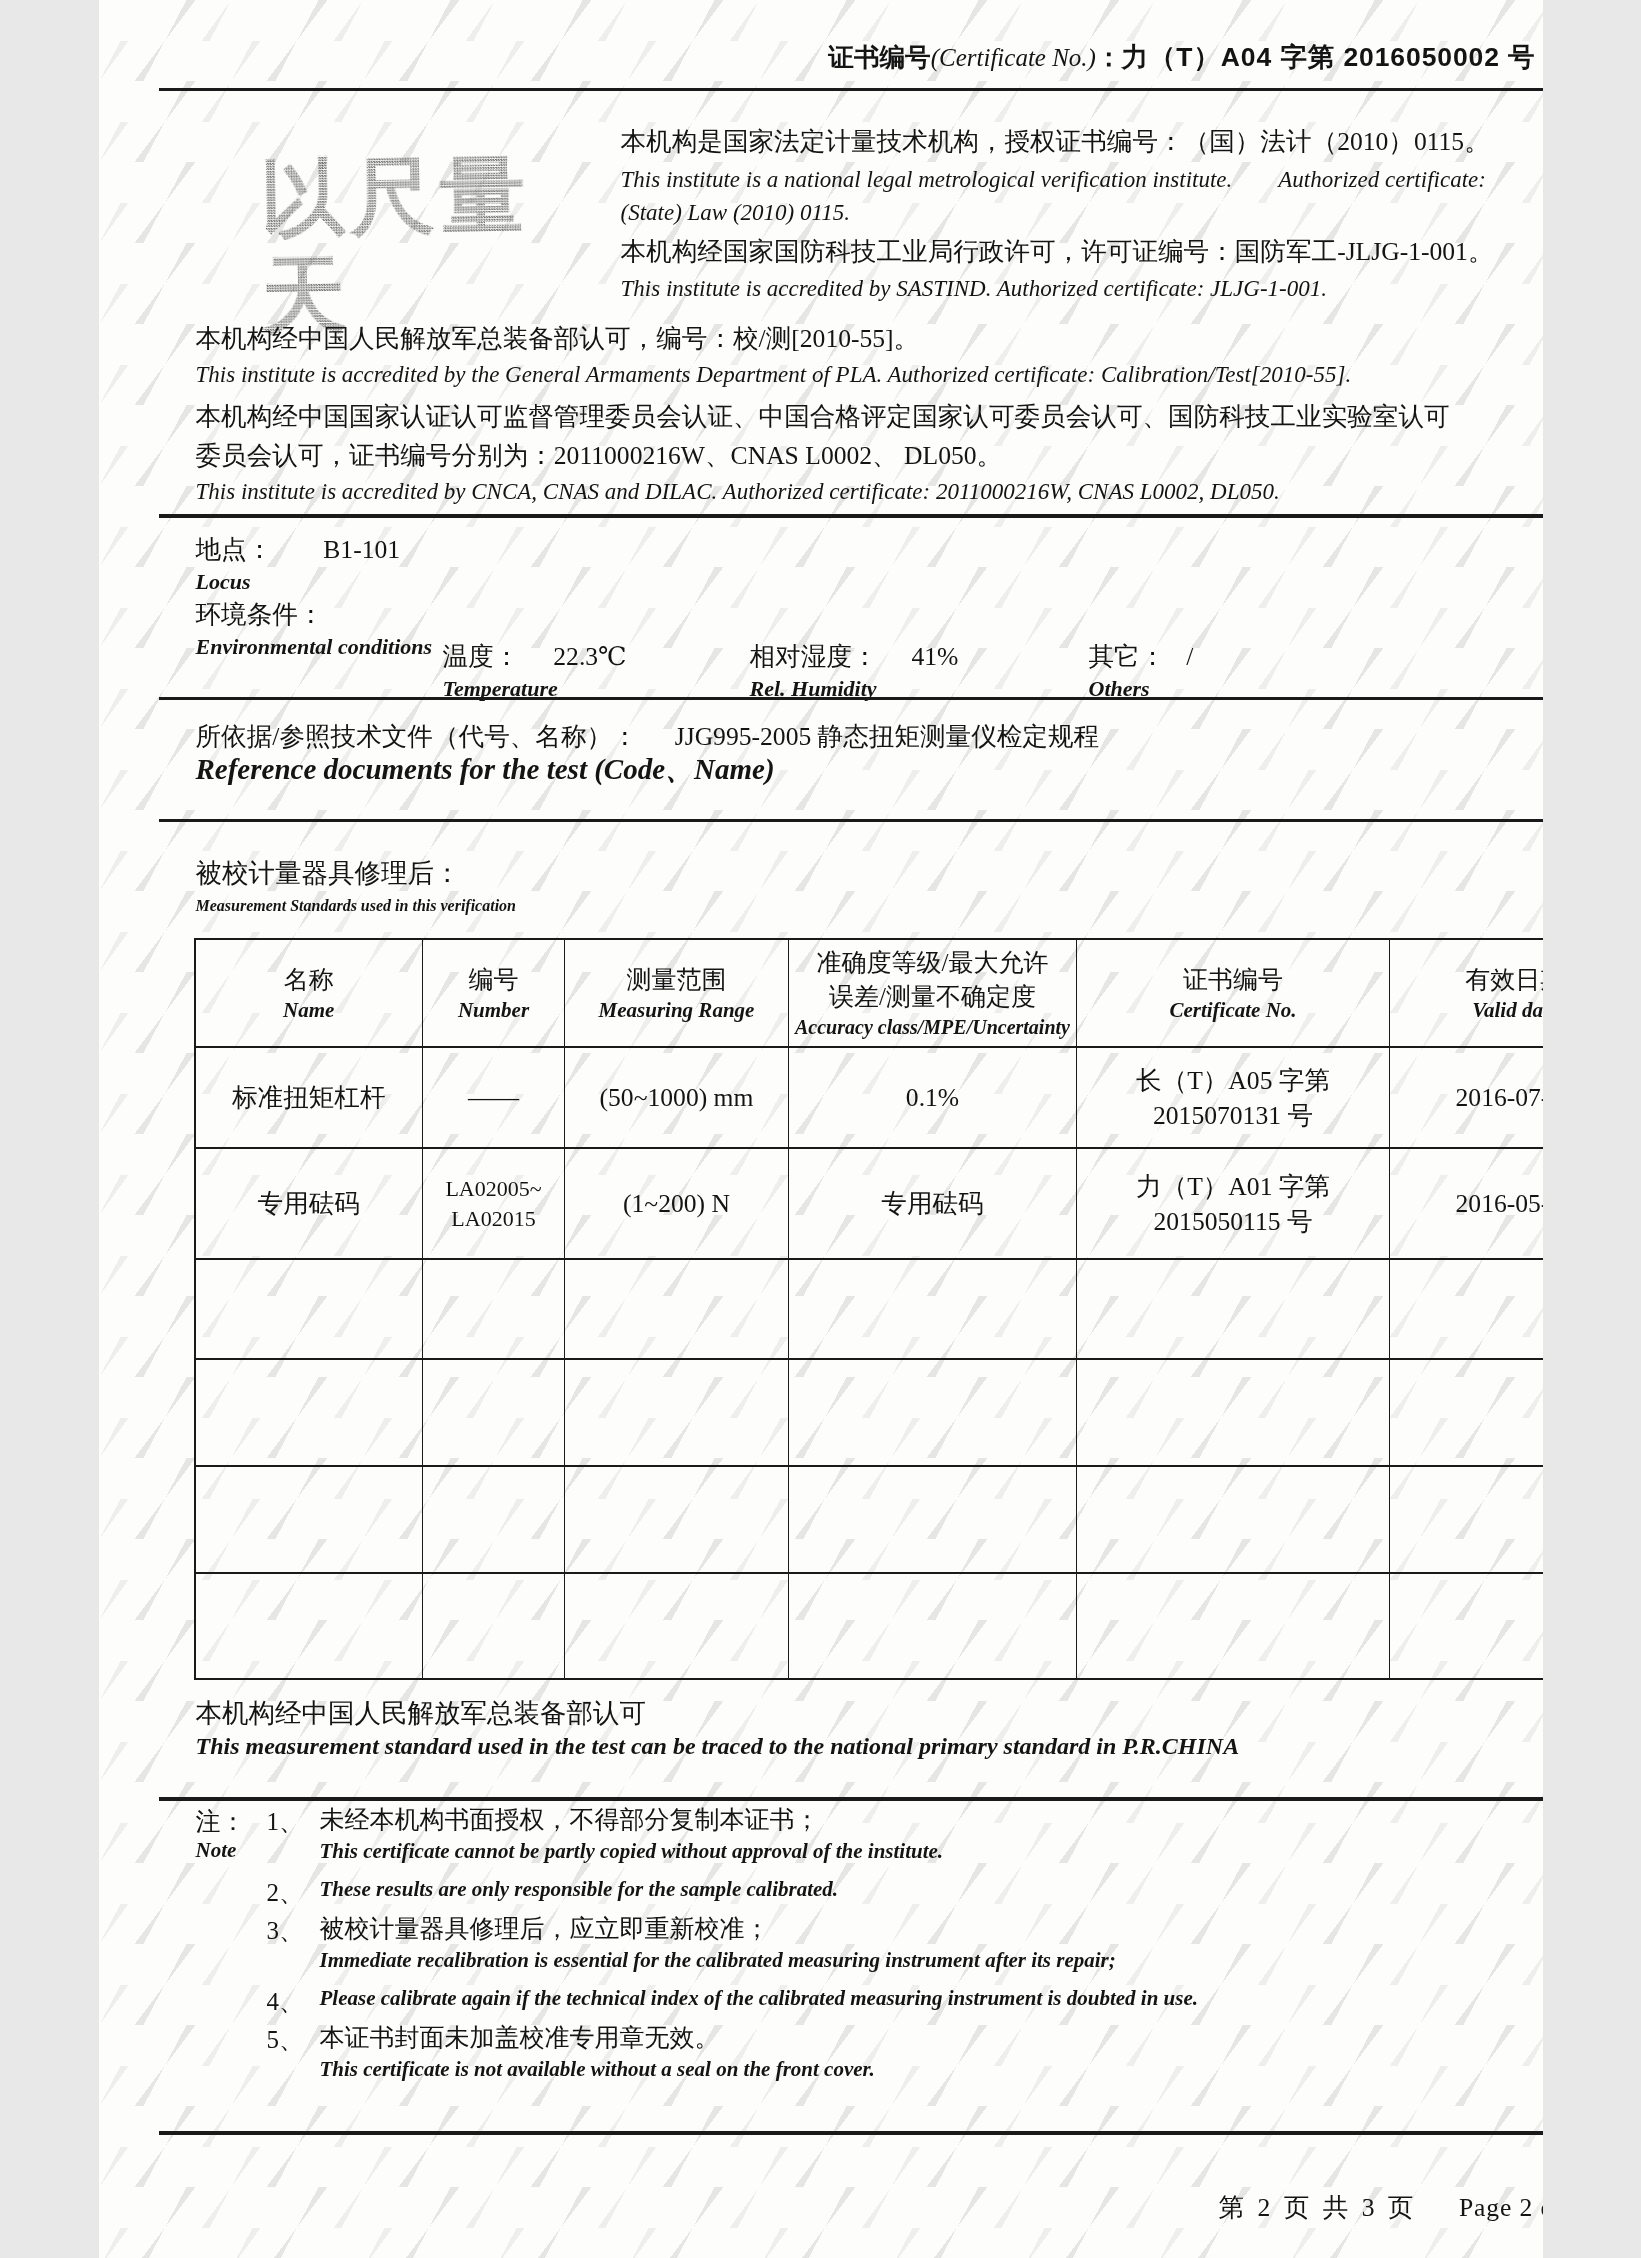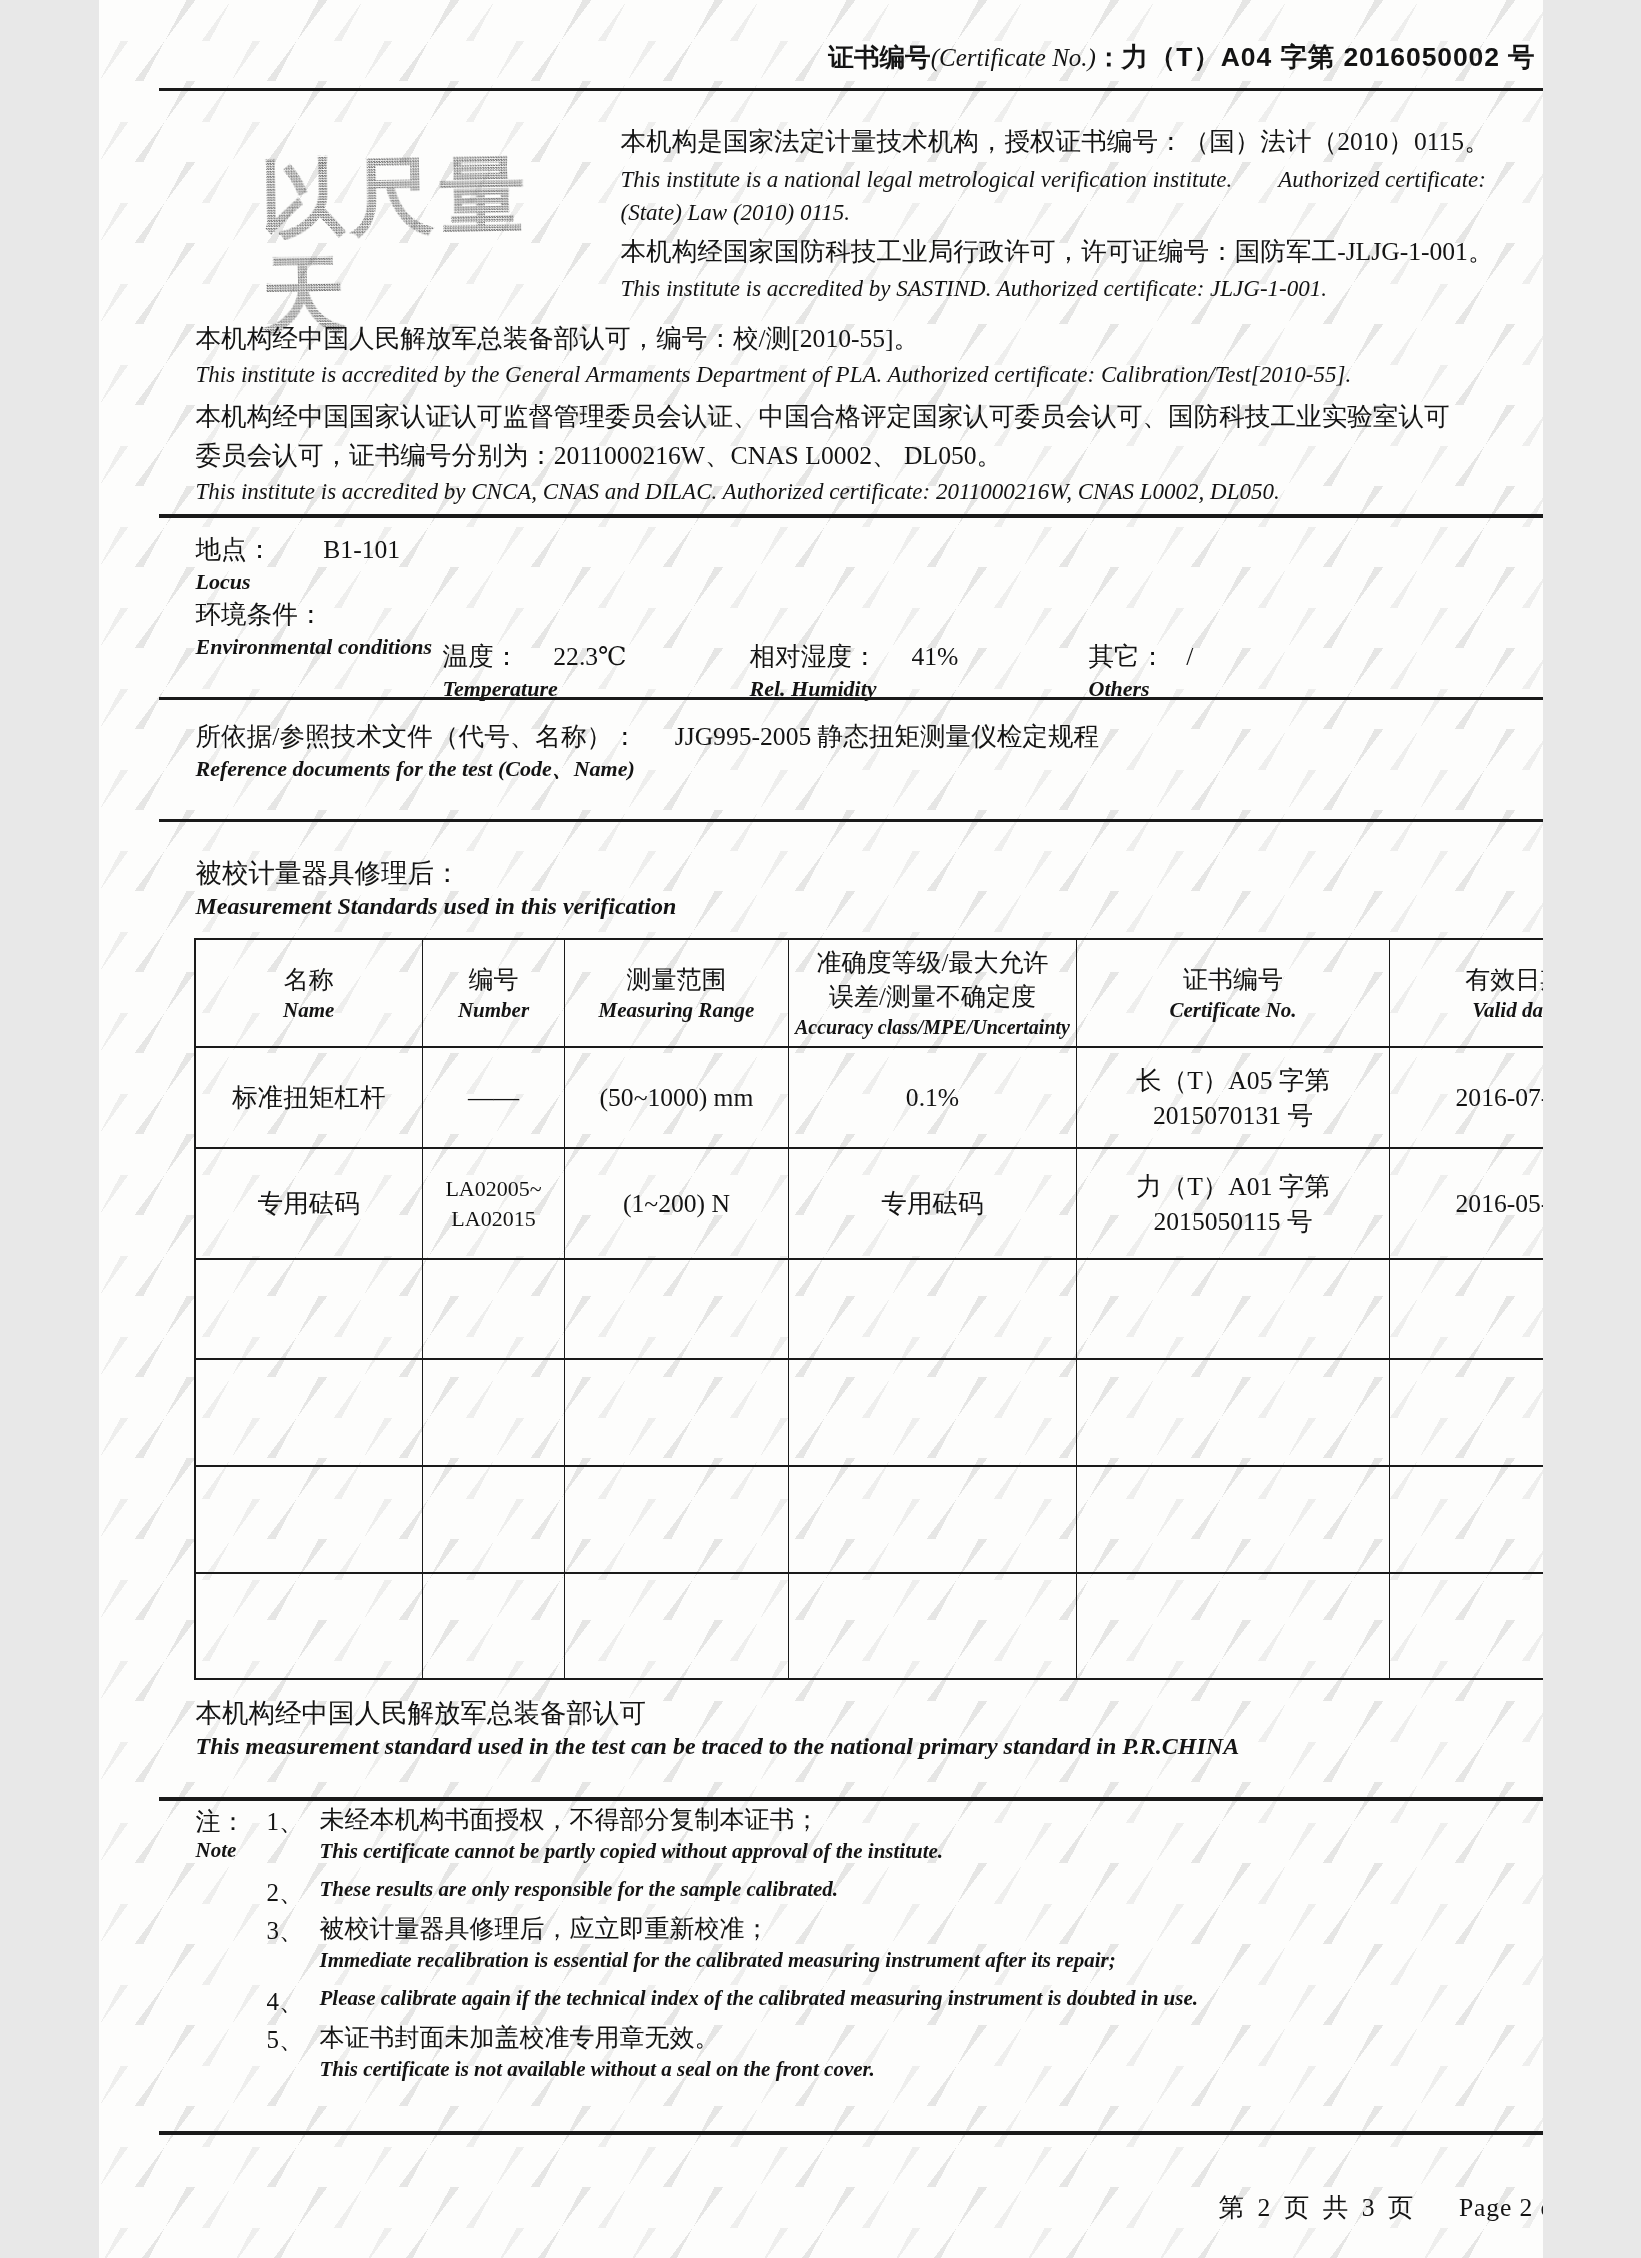--- a/index.html
+++ b/index.html
@@ -46,25 +46,25 @@
   .intro-full .eni{margin-bottom:7px;}
 
   .locus{left:97px;top:532px;}
   .locus .row1 .val{margin-left:51px;}
   .env-item{position:absolute;white-space:nowrap;}
   .env-item .val{margin-left:34px;}
   .env-item .enb{font-size:22px;display:block;margin-top:0;}
 
   .refblock{left:97px;top:719px;}
   .refblock .val{margin-left:37px;}
-  .refblock .enb{font-size:22px;}
+  .refblock .enb{font-size:29px;}
 
   .stdhead{left:97px;top:856px;}
   .stdhead .zh{font-size:26.5px;}
-  .stdhead .enb{font-size:24px;}
+  .stdhead .enb{font-size:16px;}
 
   table.std{position:absolute;left:95px;top:938px;width:1448px;border-collapse:collapse;table-layout:fixed;}
   table.std td{border-left:1.8px solid #1a1a1a;border-right:1.8px solid #1a1a1a;border-top:2.6px solid #1a1a1a;border-bottom:2.6px solid #1a1a1a;text-align:center;vertical-align:middle;padding:1.8px 5.3px;}
   table.std{border:2.6px solid #1a1a1a;}
   .th-zh{font-size:25px;line-height:34px;}
   .th-en{font-style:italic;font-weight:700;font-size:21px;line-height:26.5px;}
   .cell-zh{font-size:25.6px;line-height:35px;}
   .cell-sm{font-size:22px;line-height:30px;}
 
   .trace{left:97px;top:1696px;}

